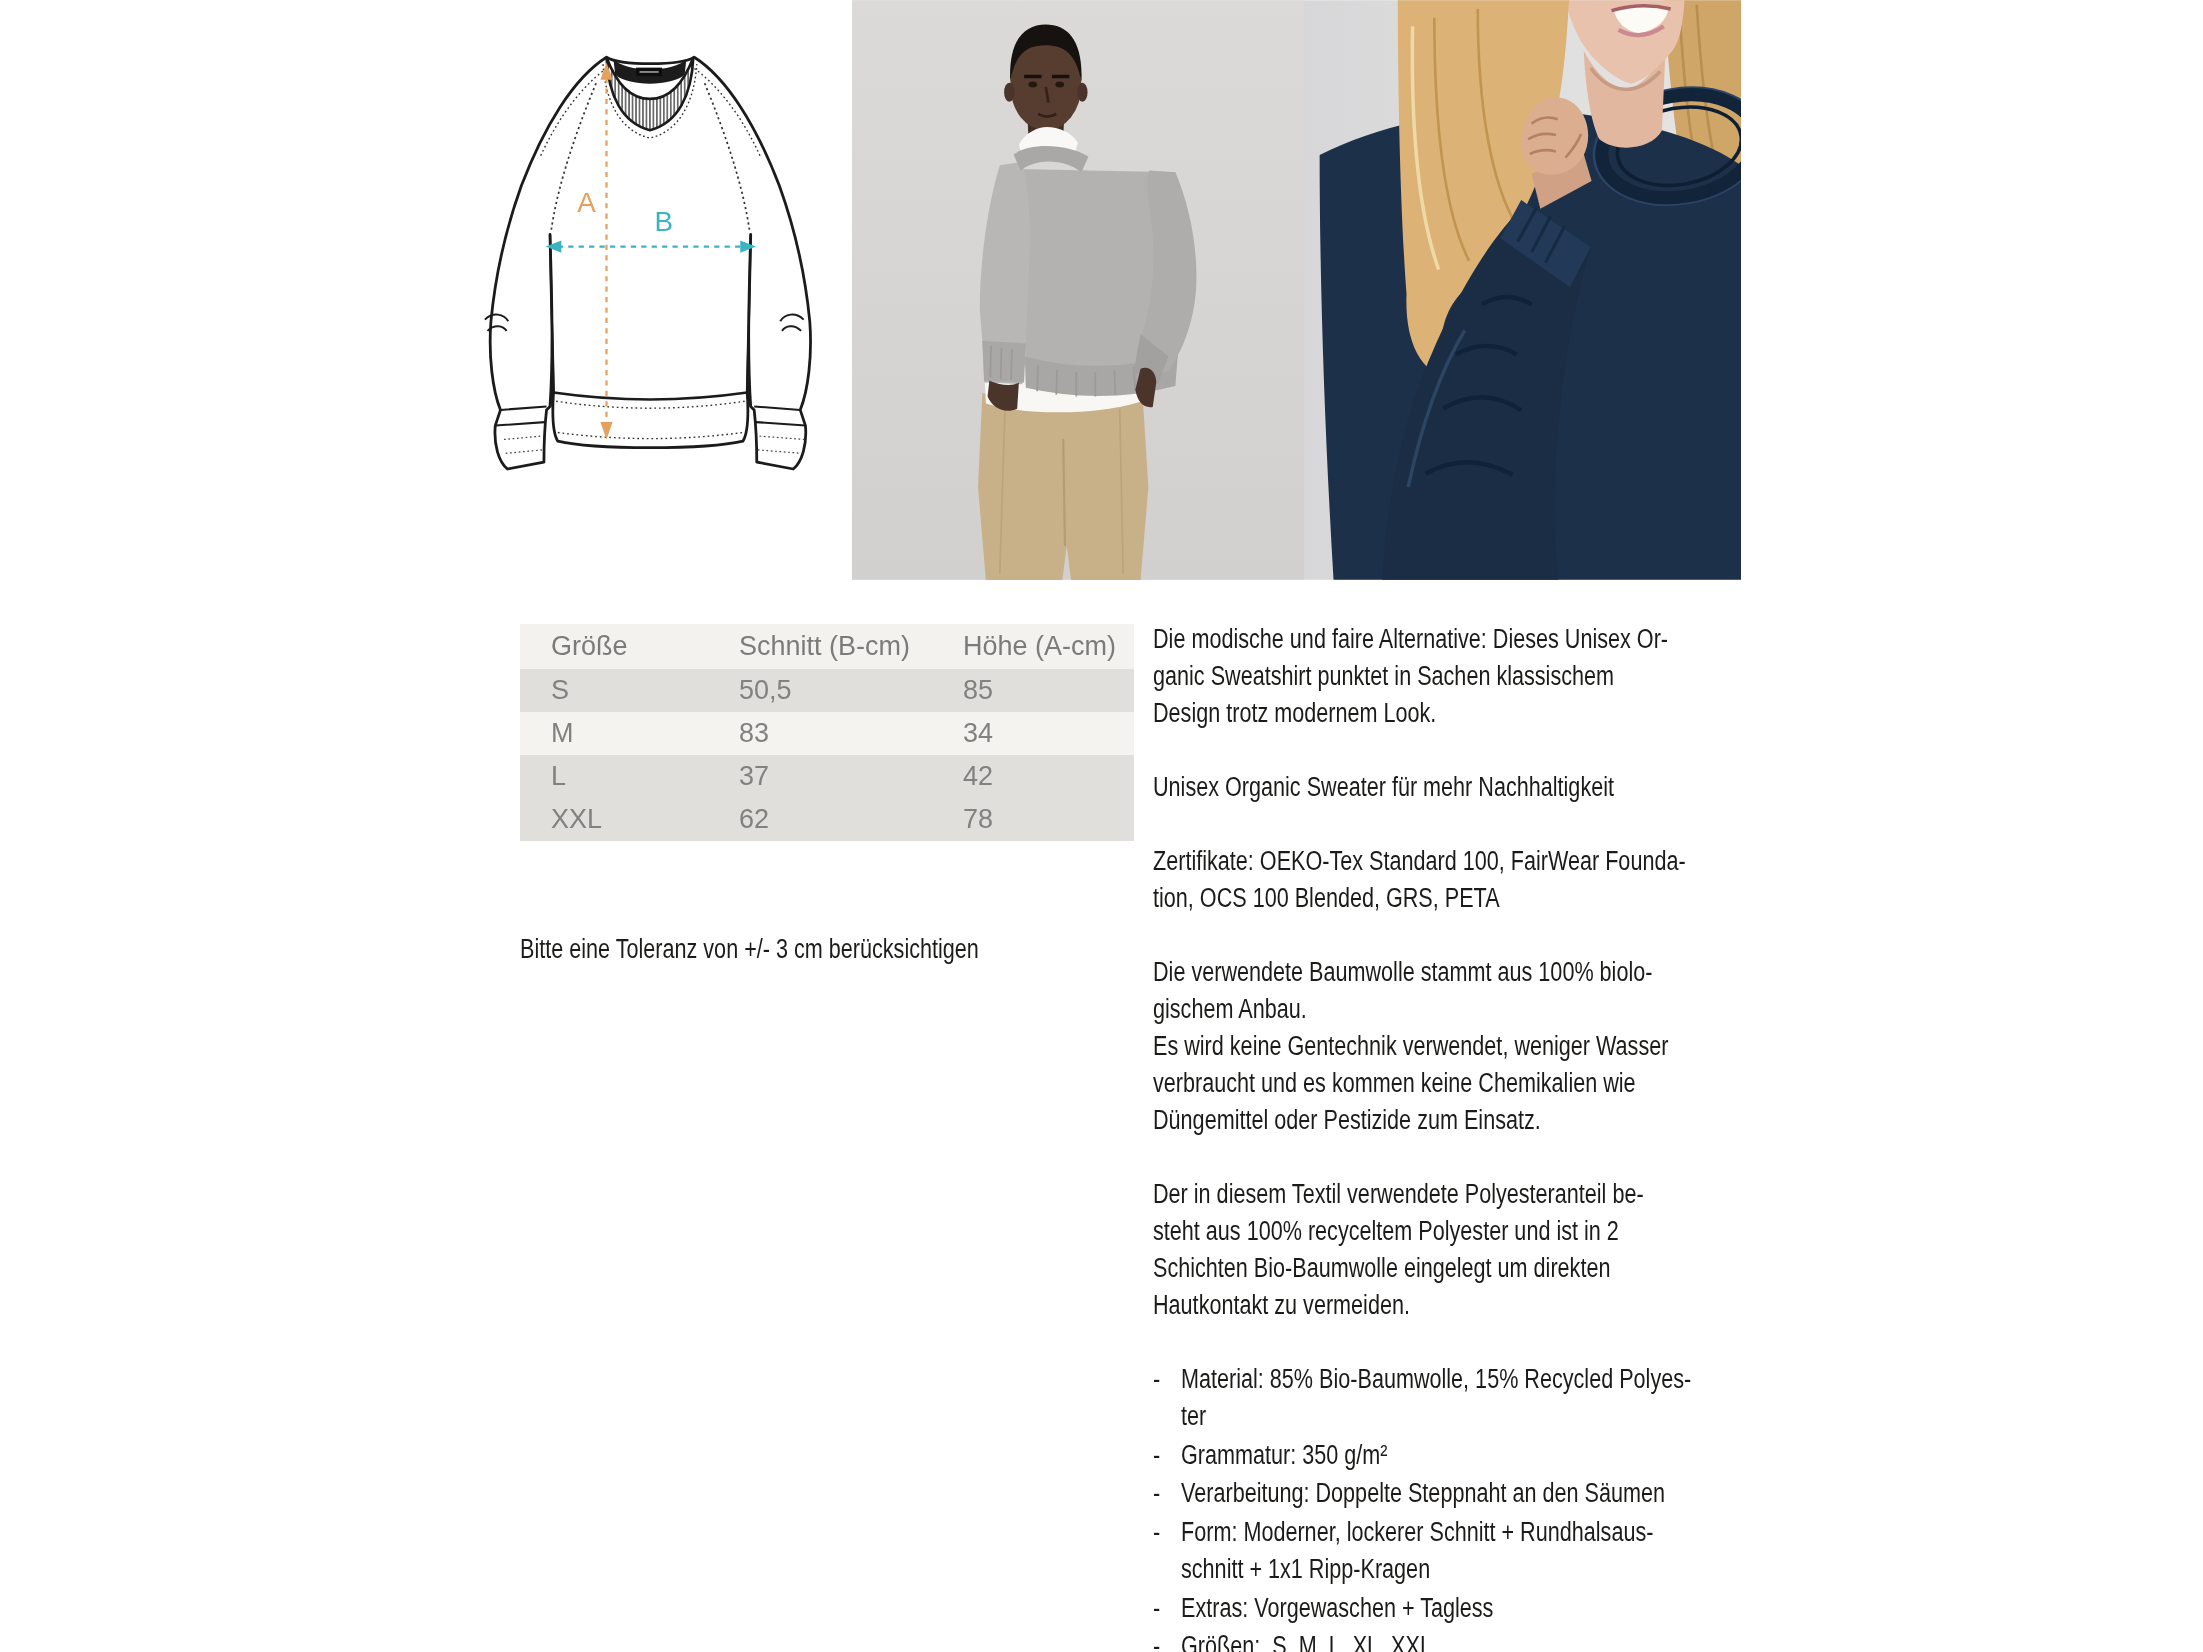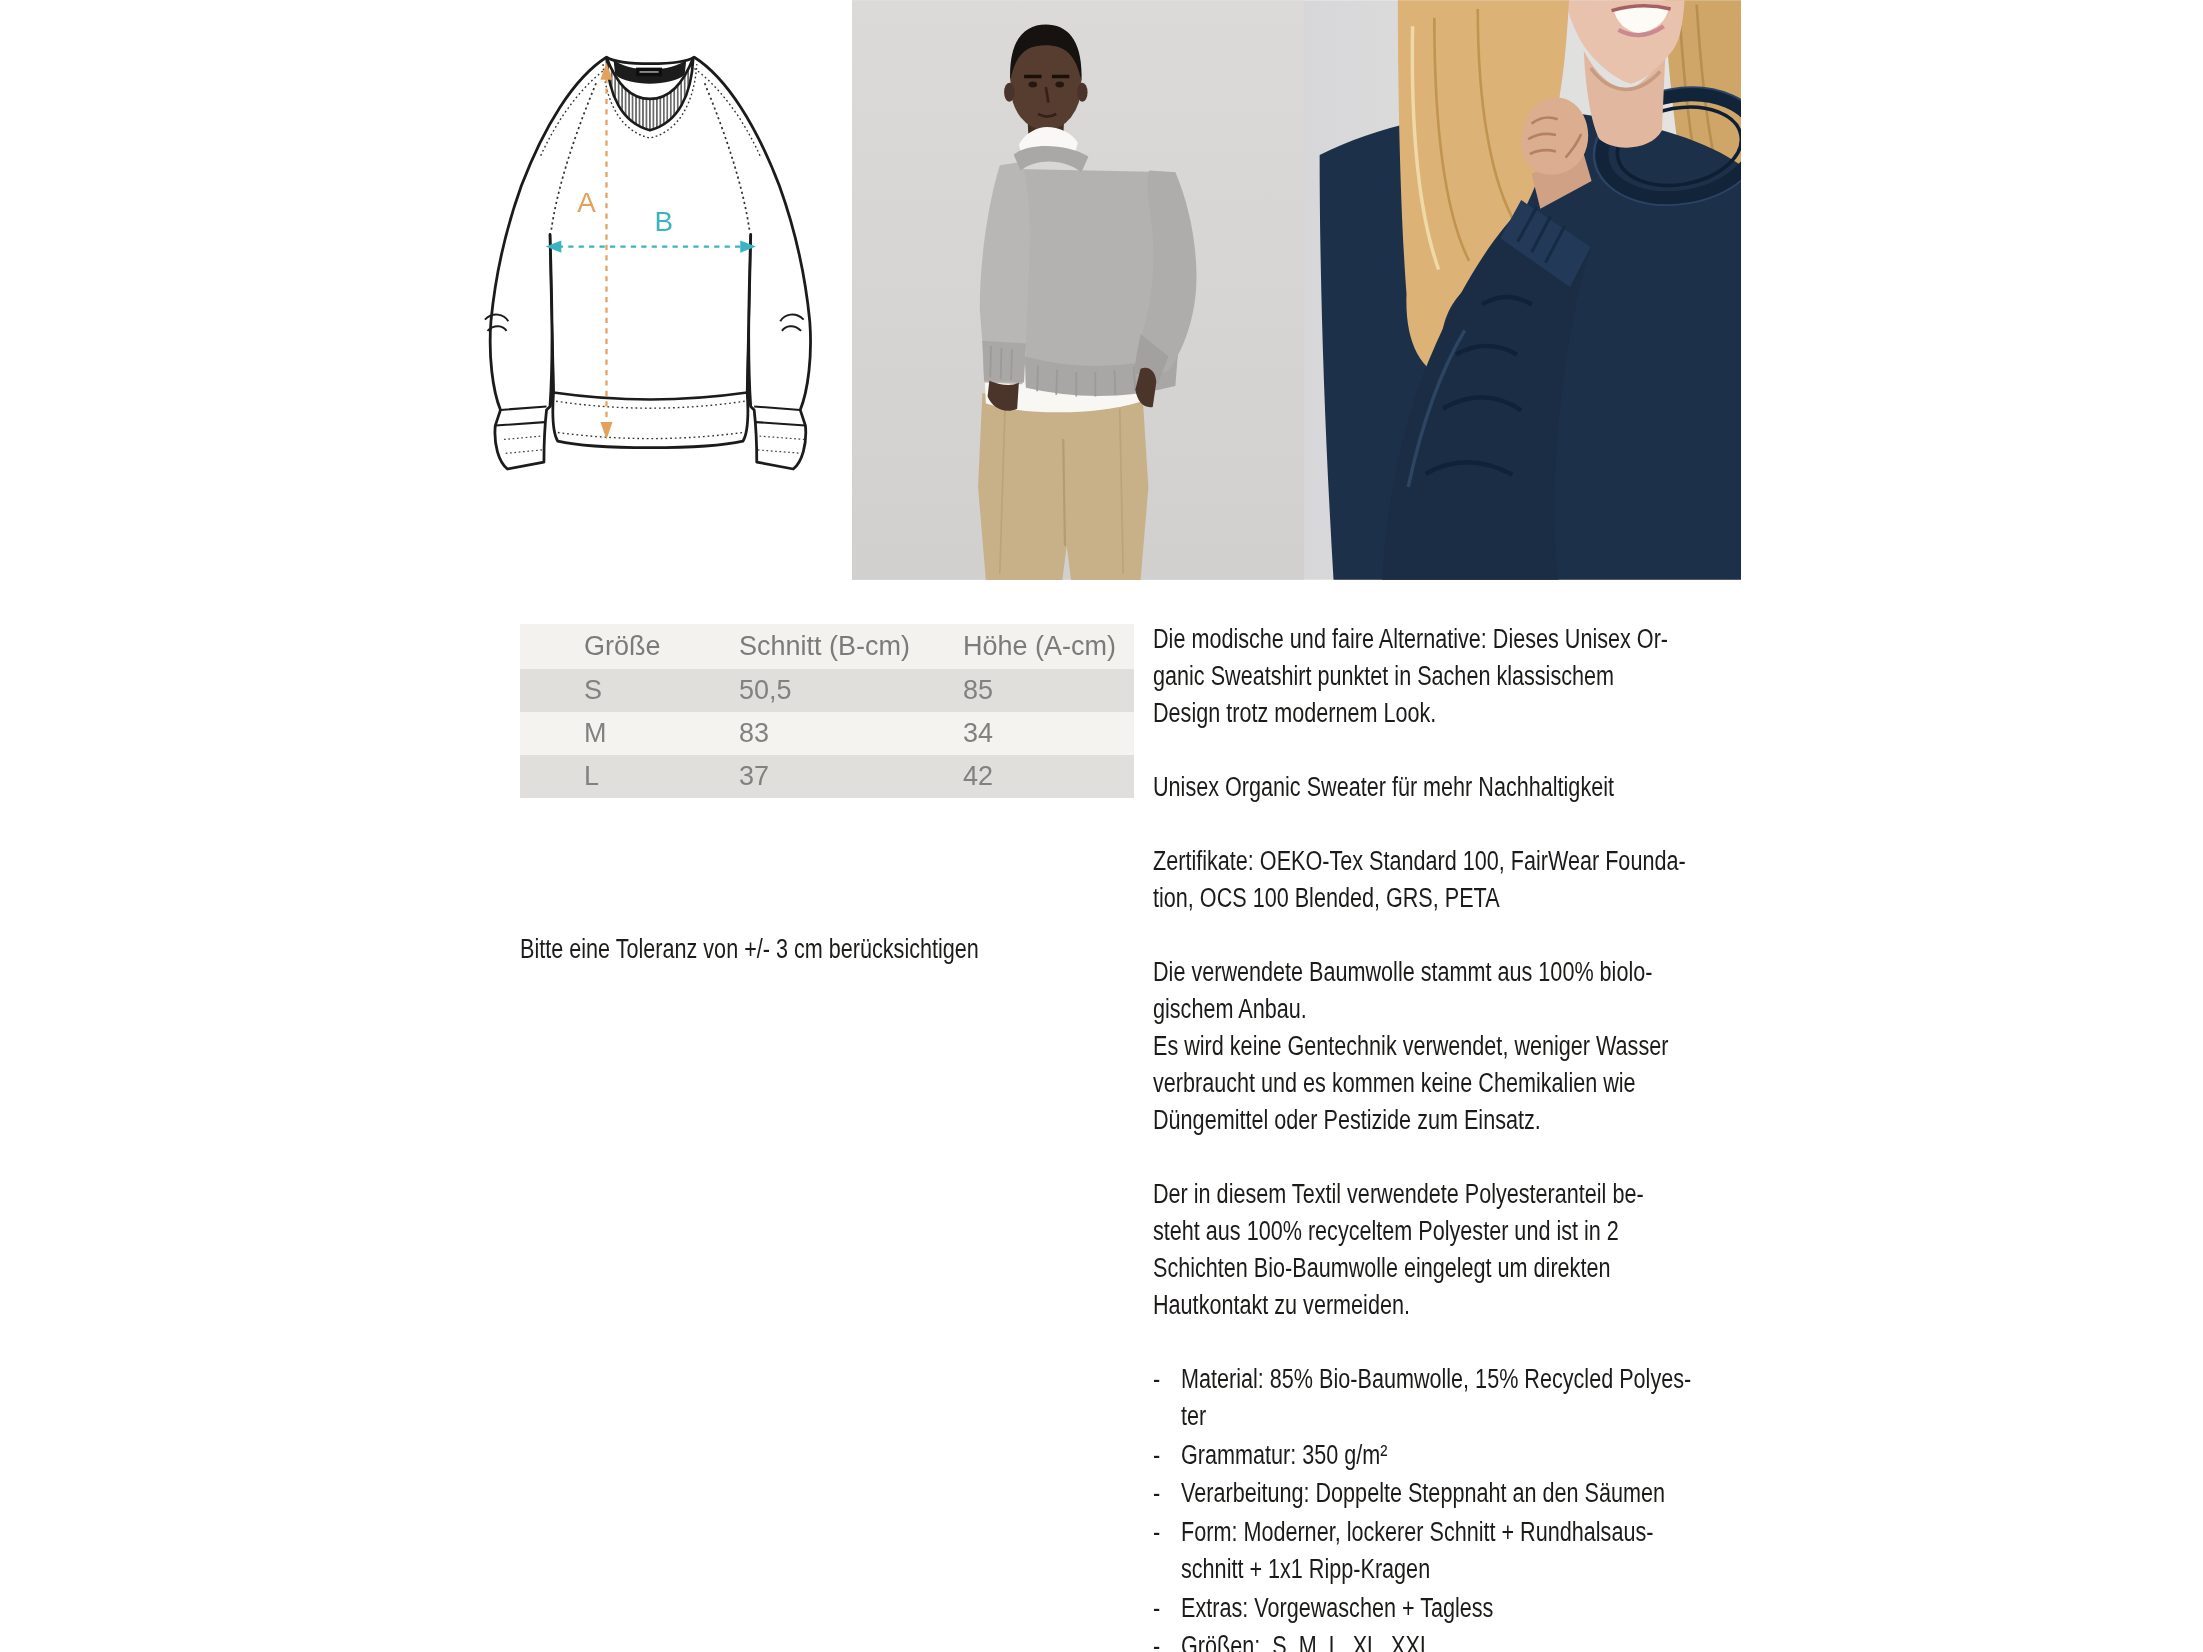--- a/index.html
+++ b/index.html
@@ -15,21 +15,21 @@
   
   .photo{top:0;height:580px;}
   .photo-man{left:852px;width:452px;}
   .photo-woman{left:1304px;width:437px;}
   .photo svg{width:100%;height:100%;display:block;}
 
   
   .size-table{left:520px;top:624px;width:614px;font-size:27px;color:#82817f;}
   .trow{display:grid;grid-template-columns:219px 224px 170px;height:43px;line-height:43px;}
   .trow.head{height:45px;line-height:45px;background:#f4f2ee;color:#7c7b79;}
-  .trow .c1{padding-left:64px;}
+  .trow .c1{padding-left:31px;}
   .trow.r-odd{background:#e0dfdc;}
   .trow.r-even{background:#f4f3ef;}
 
   
   .tolerance{left:520px;top:930px;width:747px;font-size:27px;line-height:38px;color:#1d1c1a;
              transform:scaleX(0.8);transform-origin:0 0;white-space:pre-line;}
 
   
   .desc{left:1153px;top:621px;width:744px;transform:scaleX(0.8);transform-origin:0 0;
         font-size:27px;line-height:37px;color:#1c1b19;}
@@ -227,20 +227,25 @@
     <div class="trow r-even">
       <div class="c1">M</div>
       <div>83</div>
       <div>34</div>
     </div>
     <div class="trow r-odd">
       <div class="c1">L</div>
       <div>37</div>
       <div>42</div>
     </div>
+    <div class="trow r-odd">
+      <div class="c1">XXL</div>
+      <div>62</div>
+      <div>78</div>
+    </div>
   </div>
 
   <div class="abs tolerance">Bitte eine Toleranz von +/- 3 cm berücksichtigen</div>
 
   <div class="abs desc">
     <p class="para">Die modische und faire Alternative: Dieses Unisex Or-
 ganic Sweatshirt punktet in Sachen klassischem
 Design trotz modernem Look.</p>
     <p class="para">Unisex Organic Sweater für mehr Nachhaltigkeit</p>
     <p class="para">Zertifikate: OEKO-Tex Standard 100, FairWear Founda-

